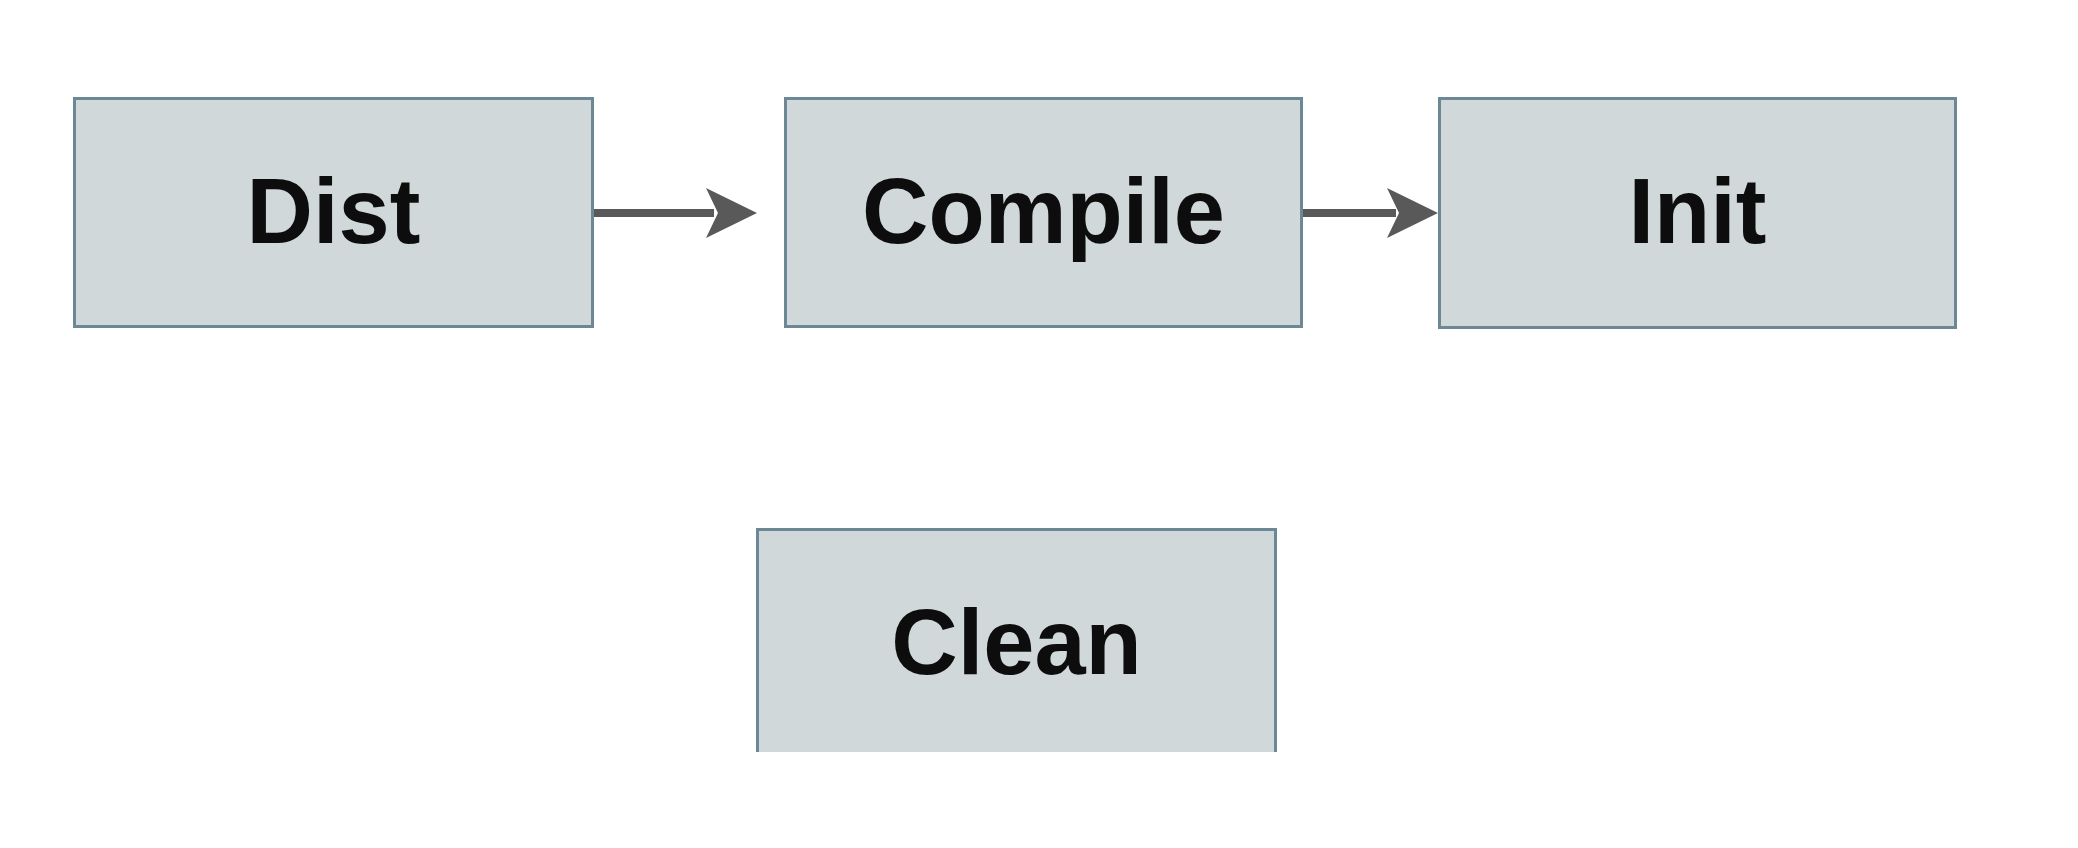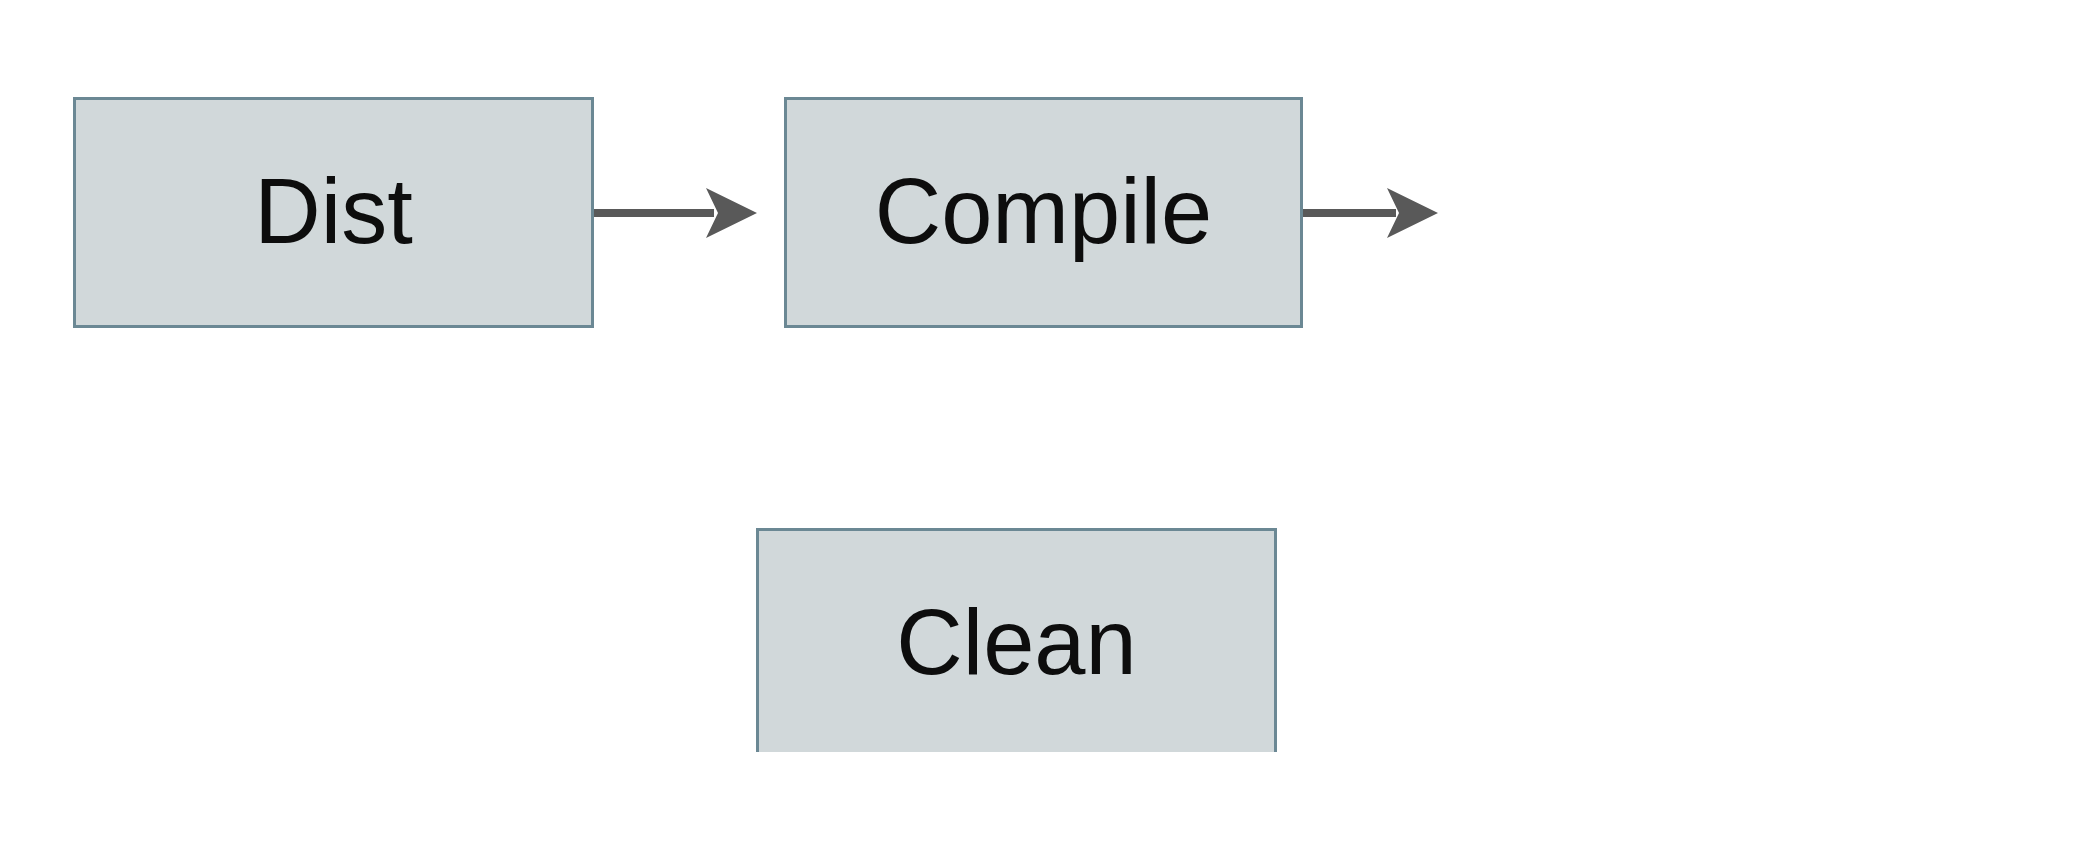--- a/index.html
+++ b/index.html
@@ -7,20 +7,21 @@
     padding: 0;
     background: #ffffff;
   }
   .canvas {
     position: relative;
     width: 2078px;
     height: 752px;
     background: var(--canvas-bg, #ffffff);
     font-family: "Liberation Sans", sans-serif;
     overflow: hidden;
+    font-weight: bold;
   }
   .node {
     position: absolute;
     box-sizing: border-box;
     background: var(--node-fill, #d1d8da);
     border: 3px solid var(--node-border, #6b8894);
     display: flex;
     align-items: center;
     justify-content: center;
   }
@@ -61,18 +62,21 @@
   </svg>
 
   <div class="node" id="node-dist">
     <span class="label">Dist</span>
   </div>
 
   <div class="node" id="node-compile">
     <span class="label">Compile</span>
   </div>
 
+  <div class="node" id="node-init">
+    <span class="label">Init</span>
+  </div>
 
   <div class="node" id="node-clean">
     <span class="label">Clean</span>
   </div>
 
 </div>
 
 </body></html>

